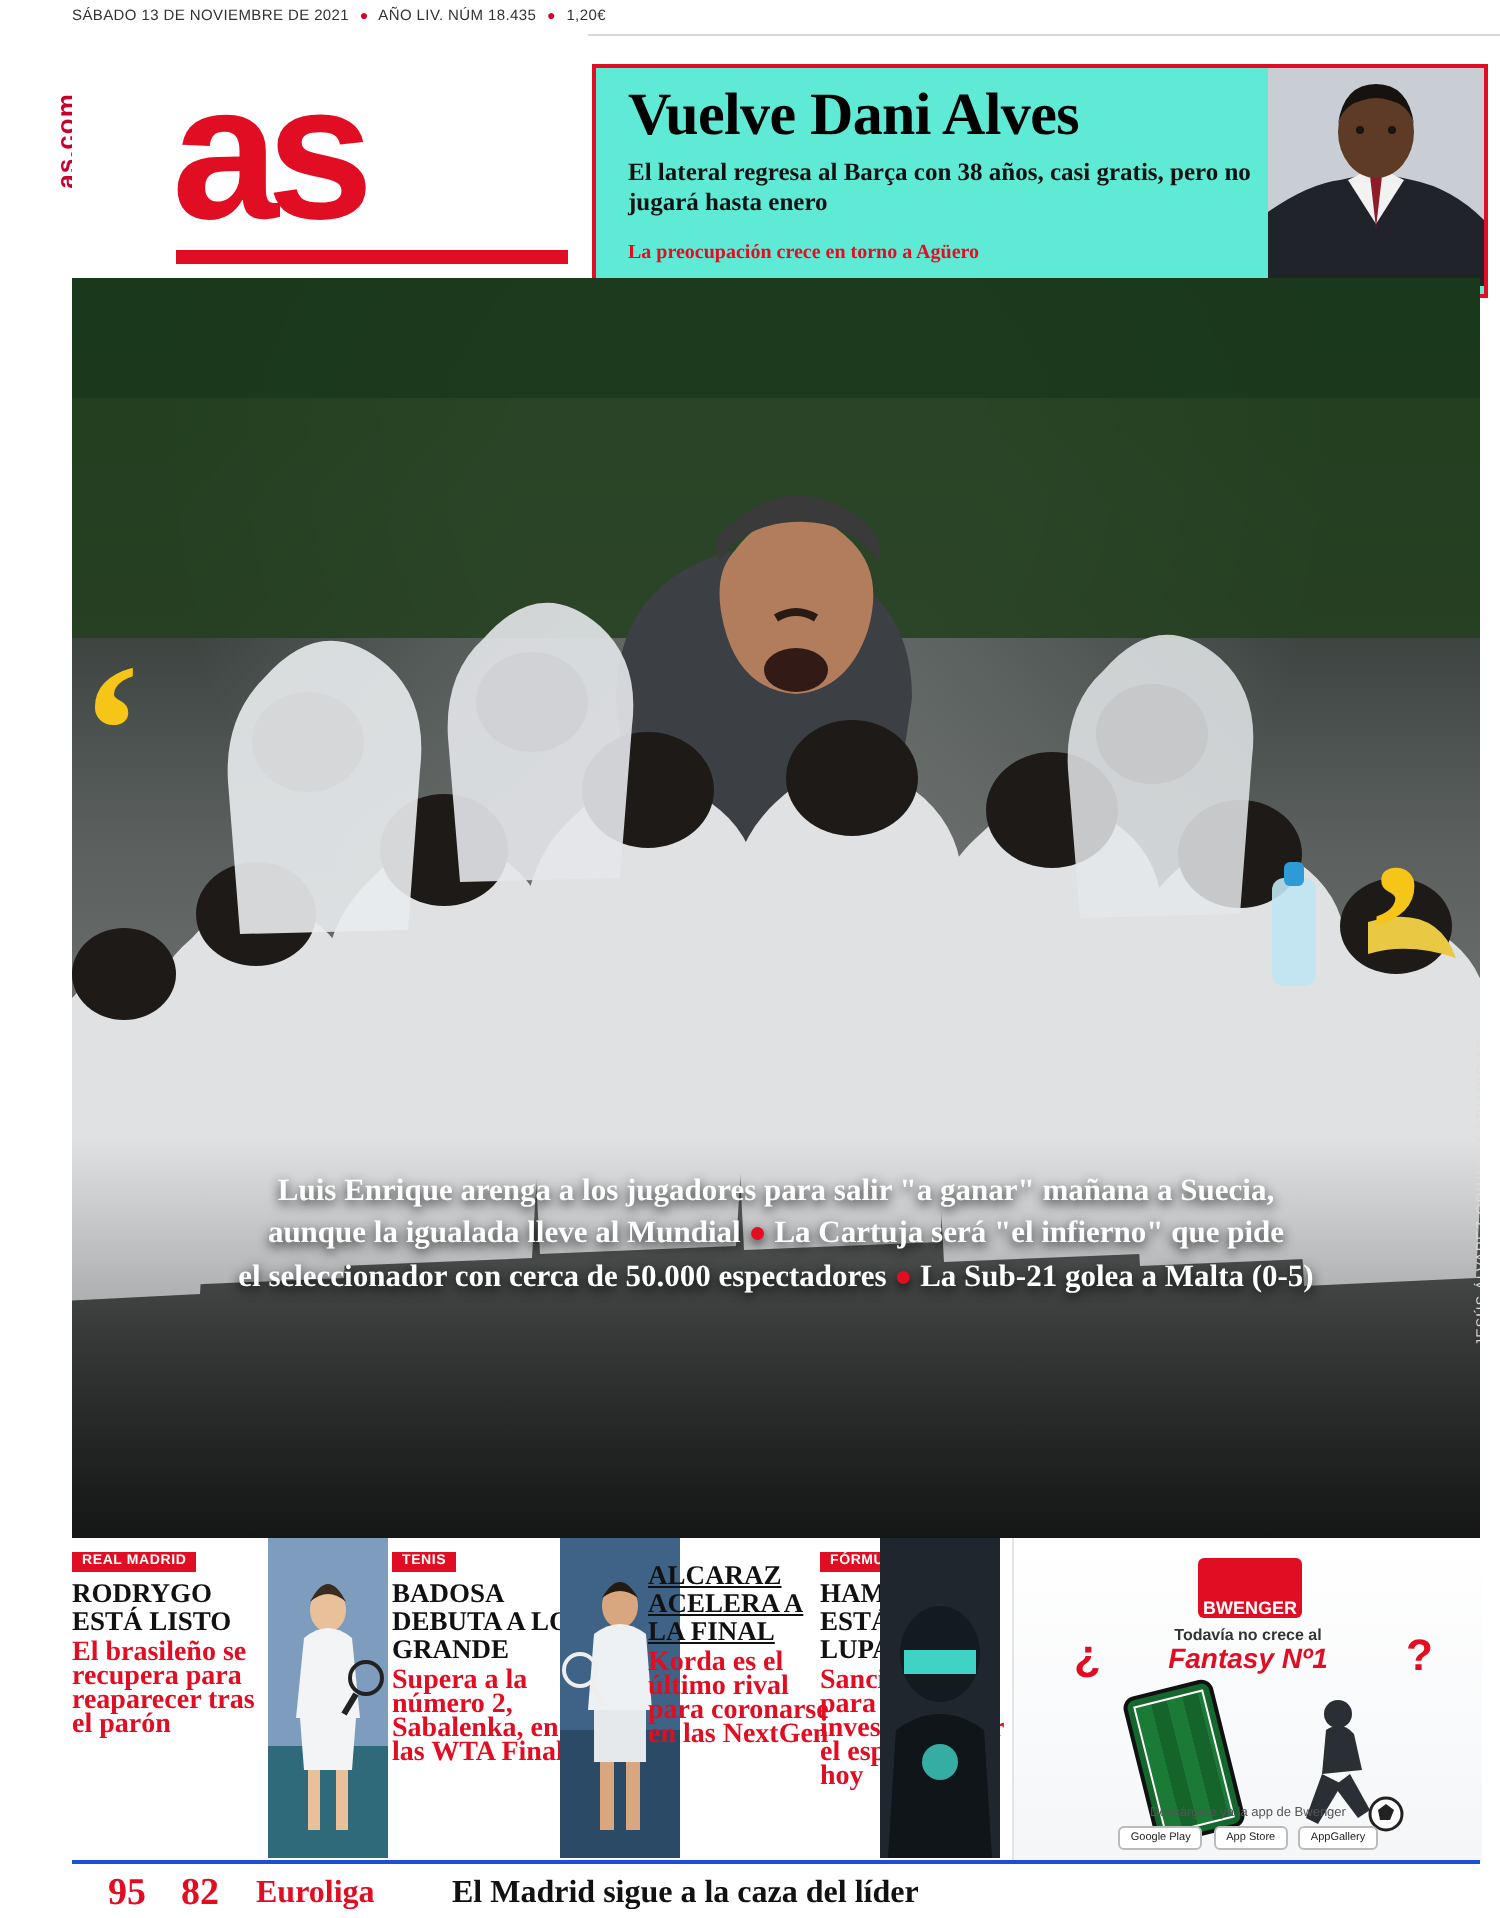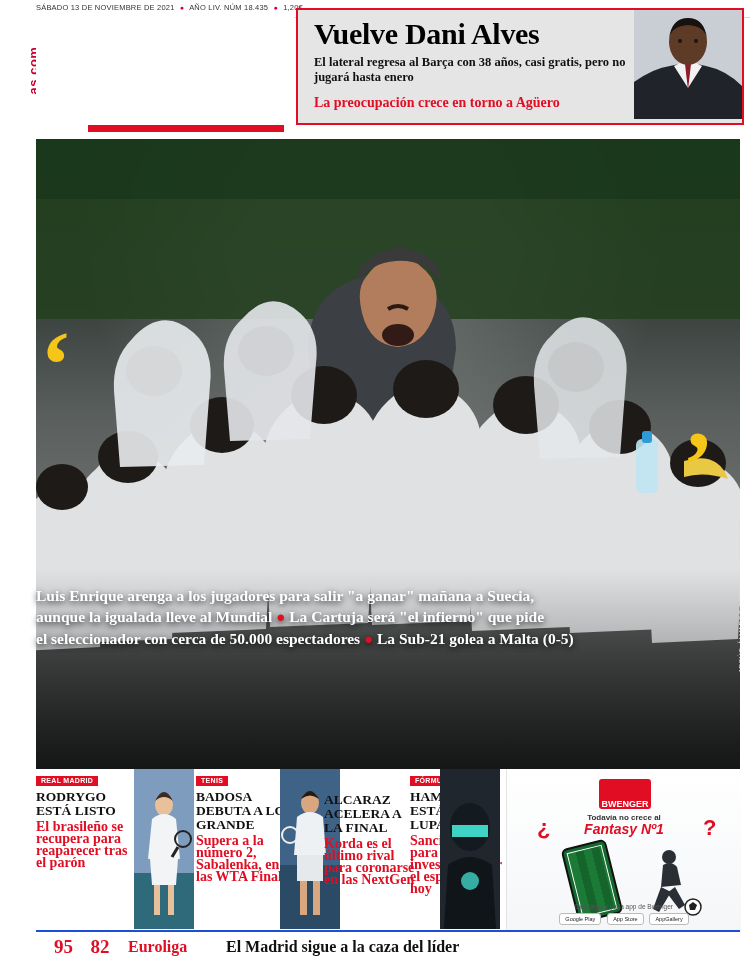--- a/index.html
+++ b/index.html
@@ -20,29 +20,29 @@
         letter-spacing:.5px;text-align:center;}
 
   
   .masthead{position:absolute;left:36px;top:17px;width:258px;height:122px;background:#fff;}
   .as-logo{position:absolute;left:50px;top:12px;font-size:96px;line-height:96px;
            font-weight:bold;color:#e10d23;font-family:"Liberation Sans",sans-serif;
            letter-spacing:-6px;}
   .as-underline{position:absolute;left:52px;top:108px;width:196px;height:7px;background:#e10d23;}
 
   
-  .promo{position:absolute;left:296px;top:8px;width:444px;height:113px;
-         border:2px solid #e10d23;background:#e5e5e5;overflow:hidden;}
+  .promo{position:absolute;left:296px;top:32px;width:444px;height:113px;
+         border:2px solid #e10d23;background:#5eead4;overflow:hidden;}
   .promo .phototile{position:absolute;right:0;top:0;width:108px;height:109px;
          background:linear-gradient(160deg,#dfe3e8 0%,#b9c0c8 45%,#8d949c 100%);}
   .promo-title{position:absolute;left:16px;top:8px;width:320px;font-size:30px;line-height:32px;
         font-weight:bold;color:#000;font-family:"Liberation Serif",serif;letter-spacing:-.3px;}
   .promo-sub{position:absolute;left:16px;top:45px;width:320px;font-size:12.5px;line-height:15px;
         font-weight:bold;color:#111;font-family:"Liberation Serif",serif;}
-  .promo-red{position:absolute;left:16px;top:86px;width:330px;font-size:14px;line-height:14px;
+  .promo-red{position:absolute;left:16px;top:86px;width:330px;font-size:10px;line-height:14px;
         font-weight:bold;color:#e10d23;font-family:"Liberation Serif",serif;}
 
   
   .mainphoto{position:absolute;left:36px;top:139px;width:704px;height:630px;overflow:hidden;
              background:#2b2b2b;}
   .mp-bg{position:absolute;inset:0;
      background:
        radial-gradient(circle at 48% 14%, rgba(255,255,255,.18) 0 18%, rgba(0,0,0,0) 45%),
        linear-gradient(180deg,#1f3d24 0%,#23402a 12%,#38403c 26%,#5a5f5d 44%,#6d7270 62%,#4e5250 82%,#2f3331 100%);
   }
@@ -56,21 +56,21 @@
       color:#f5c518;line-height:.92;letter-spacing:-2px;
       text-shadow:0 3px 10px rgba(0,0,0,.75);}
   .headline .l1{font-size:104px;}
   .headline .l2{font-size:104px;}
   .quote-open{position:absolute;left:40px;top:318px;font-size:95px;color:#f5c518;
       font-family:"Liberation Serif",serif;font-weight:bold;line-height:1;}
   .quote-close{position:absolute;right:36px;top:418px;font-size:95px;color:#f5c518;
       font-family:"Liberation Serif",serif;font-weight:bold;line-height:1;}
 
   
-  .deck{position:absolute;left:36px;top:585px;width:704px;text-align:left;
+  .deck{position:absolute;left:36px;top:585px;width:704px;text-align:center;
         font-family:"Liberation Serif",serif;color:#fff;font-weight:bold;
         text-shadow:0 2px 6px rgba(0,0,0,.85);}
   .deck .dl{font-size:15.5px;line-height:21px;}
   .deck .dot{color:#e10d23;font-size:15px;}
 
   
   .bottom{position:absolute;left:36px;top:769px;width:704px;height:172px;background:#fff;}
   .col{position:absolute;top:0;width:95px;height:160px;overflow:hidden;}
   .kicker{display:inline-block;background:#e10d23;color:#fff;font-size:7px;font-weight:bold;
           padding:1.5px 5px;letter-spacing:.3px;font-family:"Liberation Sans",sans-serif;}
@@ -129,20 +129,21 @@
       <span class="sep">●</span>
       <span>1,20€</span>
     </div>
   </div>
 
   <div class="leftrail">
     <div class="vtext">as.com</div>
   </div>
 
   <div class="masthead">
+    <div class="as-logo">as</div>
     <div class="as-underline"></div>
   </div>
 
   <div class="promo">
     <div class="phototile">
       <svg width="108" height="109" viewBox="0 0 108 109">
         <rect x="0" y="0" width="108" height="109" fill="#c9ced4"></rect>
         <path d="M0 109 L0 72 Q20 58 36 56 L54 52 L72 56 Q92 60 108 76 L108 109 Z" fill="#20242a"></path>
         <path d="M40 56 L54 78 L68 56 L60 52 L48 52 Z" fill="#f2f2f2"></path>
         <path d="M51 54 L54 80 L57 54 Z" fill="#8e1b2a"></path>
@@ -271,21 +272,21 @@
         <path d="M17 48 q13 -10 26 0 l3 38 l-32 0 z" fill="#eef1f4"></path>
         <rect x="17" y="86" width="26" height="26" fill="#e6e9ec"></rect>
         <rect x="20" y="112" width="7" height="34" fill="#d9a77f"></rect>
         <rect x="33" y="112" width="7" height="34" fill="#d9a77f"></rect>
         <circle cx="10" cy="66" r="8" fill="none" stroke="#eee" stroke-width="2"></circle>
         <line x1="16" y1="74" x2="22" y2="84" stroke="#eee" stroke-width="3"></line>
       </svg>
     </div>
 
     <div class="col" style="left:288px;">
-      <div class="coltitle" style="margin-top:24px;">ALCARAZ ACELERA A LA FINAL</div>
+      <div class="coltitle" style="margin-top:12px;text-decoration:underline;">ALCARAZ ACELERA A LA FINAL</div>
       <div class="coltext">Korda es el último rival para coronarse en las NextGen</div>
     </div>
 
     <div class="col" style="left:374px;">
       <span class="kicker">FÓRMULA 1</span>
       <div class="coltitle">HAMILTON ESTÁ BAJO LUPA</div>
       <div class="coltext">Sancionado para mañana e investigado por el esprint de hoy</div>
     </div>
 
     <div class="ad">

